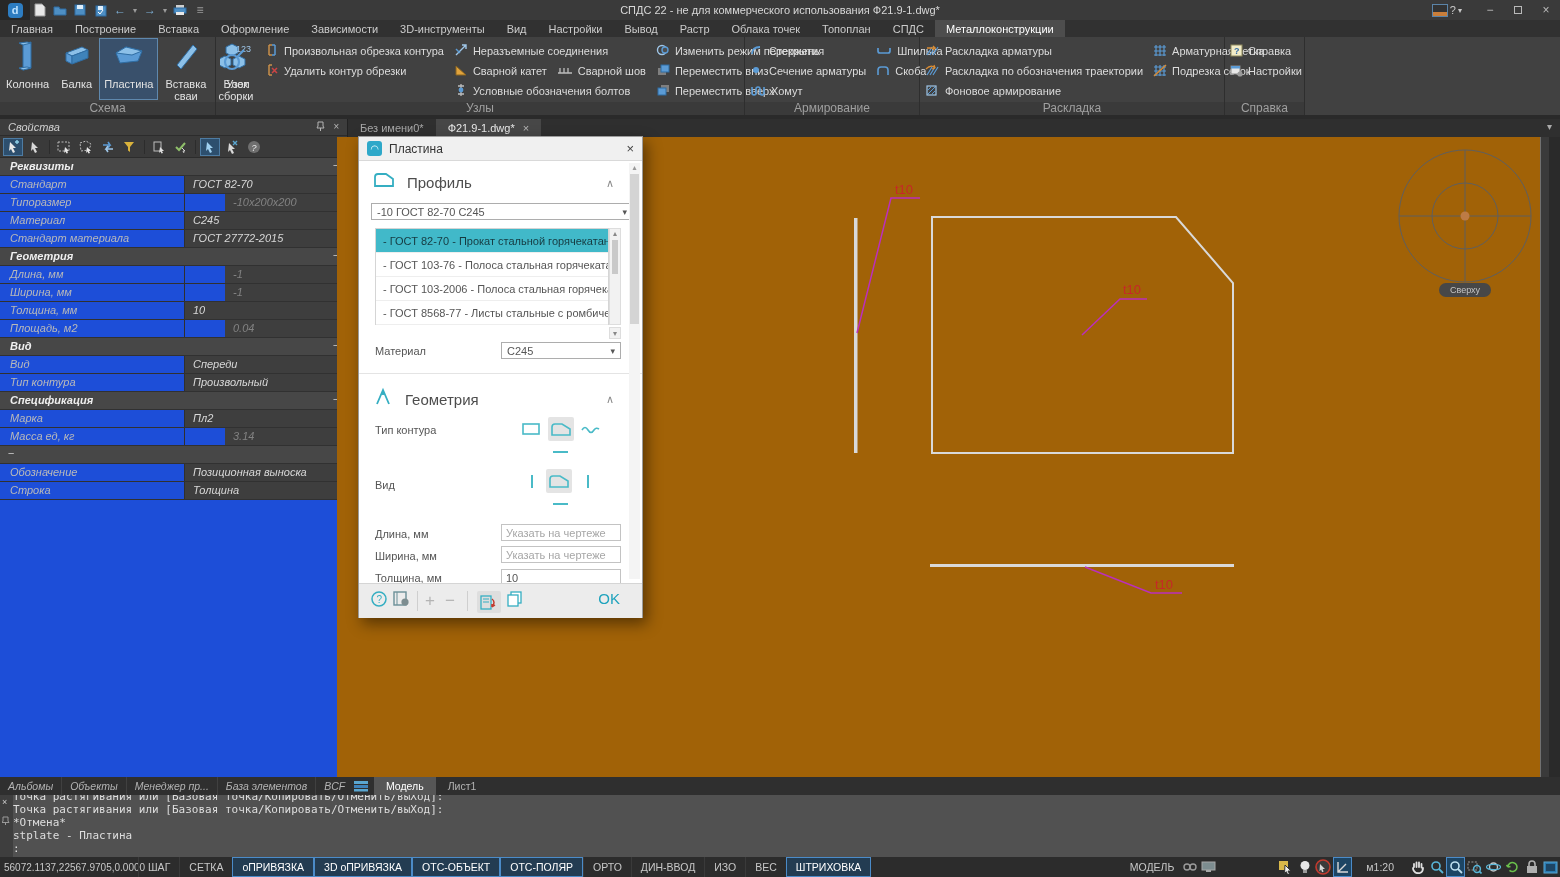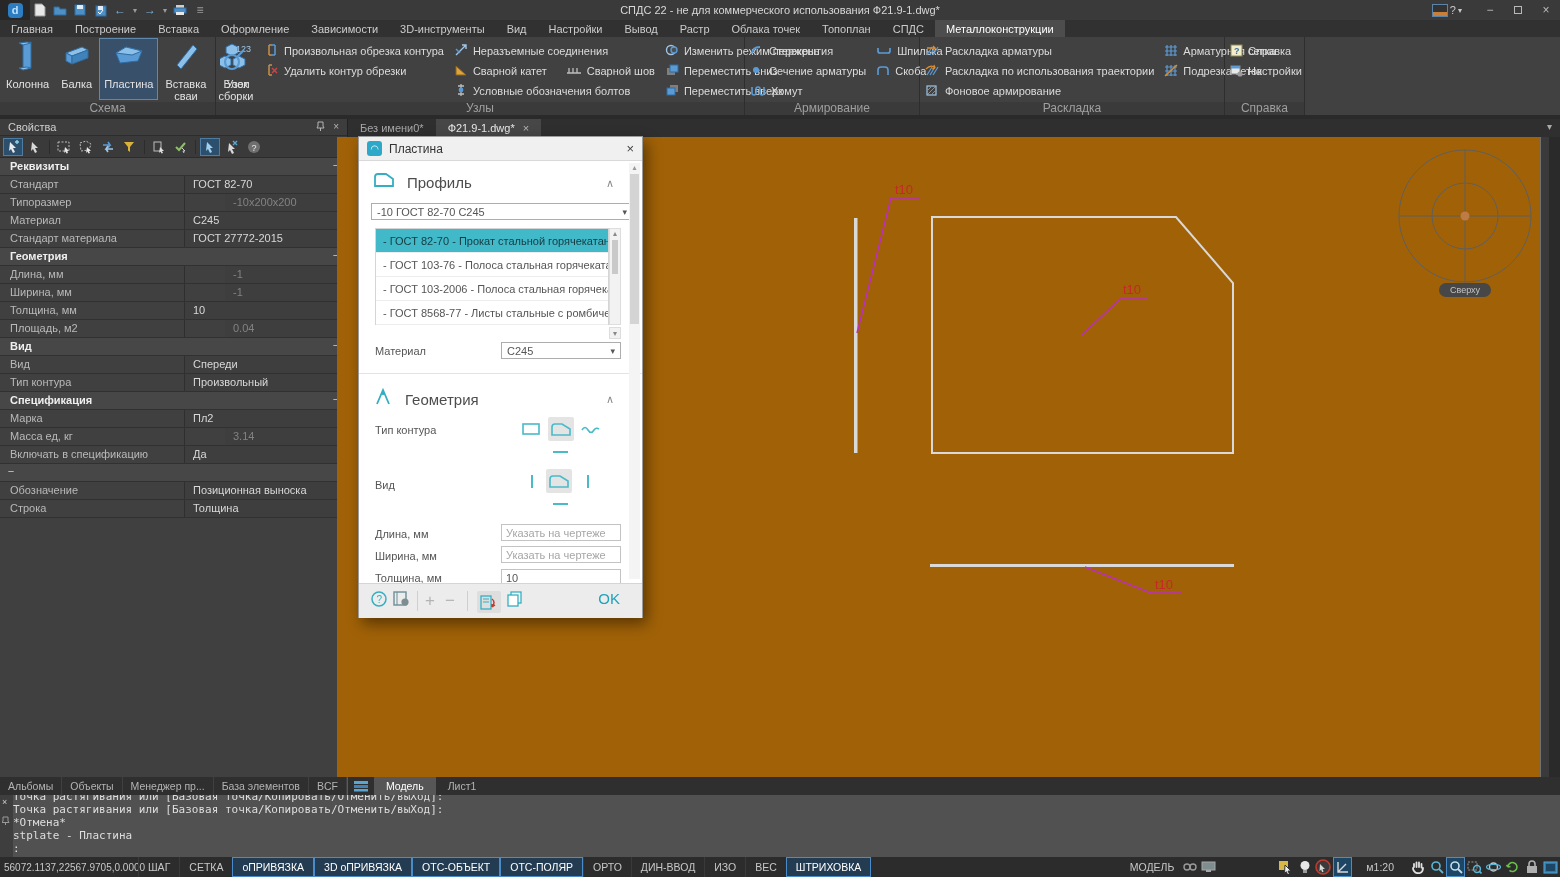--- a/index.html
+++ b/index.html
@@ -39,24 +39,24 @@
                     color:#9f9f9f; font-size:12px; text-align:center; line-height:13px; }
   .rpanel-body { display:flex; height:65px; align-items:flex-start; }
   .rbtn-big { display:flex; flex-direction:column; align-items:center; justify-content:flex-start;
               padding:3px 5px 0 5px; margin:1px; height:62px; color:#e2e2e2; font-size:11px;
               line-height:12px; text-align:center; }
   .rbtn-big.active { background:#39506b; border:1px solid #5f88ad; padding:2px 4px 0 4px; }
   .rbtn-big svg { margin-bottom:3px; }
   .small-col { display:flex; flex-direction:column; padding-top:4px; }
   .small-item { display:flex; align-items:center; gap:5px; height:20px; font-size:11px;
                 color:#dcdcdc; padding:0 5px; white-space:nowrap; }
-  .small-row { display:flex;gap:9px; }
+  .small-row { display:flex; }
 
   
-  #props { left:0; top:119px; width:348px; height:676px; background:#404040; border-right:1px solid #222; }
+  #props { left:0; top:119px; width:348px; height:676px; background:#1d4ed8; border-right:1px solid #222;font-style:italic; }
   #props-header { height:17px; background:#3d3d3d; border-bottom:1px solid #2c2c2c; display:flex;
                   align-items:center; padding:0 8px; color:#cfcfcf; font-size:11px; }
   #props-header .hdr-icons { margin-left:auto; display:flex; gap:8px; color:#b5b5b5; font-size:10px; }
   #props-toolbar { height:22px; background:#3a3a3a; border-bottom:1px solid #2c2c2c; display:flex;
                    align-items:center; padding:0 3px; gap:2px; }
   .ptool { width:20px; height:18px; display:flex; align-items:center; justify-content:center; }
   .ptool.active { background:#2d4f6e; border:1px solid #4e7ca3; }
   .ptool-sep { width:1px; height:14px; background:#2c2c2c; margin:0 2px; }
   .prow { display:flex; height:18px; border-bottom:1px solid #313131; font-size:11px; }
   .prow .plabel { width:185px; padding:2px 0 0 10px; color:#b9b9b9; border-right:1px solid #2f2f2f; }
@@ -410,21 +410,21 @@
                   <path d="M2,11 l5,-8 M5,11 l5,-8 M8,11 l5,-8" stroke="#5b9bd5" stroke-width="1.2"></path>
                   <path d="M2,4 h8 l-2,-2 m2,2 l-2,2" stroke="#d98c34" fill="none" stroke-width="1.3"></path>
                 </svg></span>
             <span>Раскладка арматуры</span>
           </div>
           <div class="small-item">
             <span><svg width="15" height="13">
                   <path d="M2,11 l5,-8 M5,11 l5,-8 M8,11 l5,-8" stroke="#5b9bd5" stroke-width="1.2"></path>
                   <path d="M1,5 q5,-5 9,-1 l-1,-3 m1,3 l-3,1" stroke="#d98c34" fill="none" stroke-width="1.3"></path>
                 </svg></span>
-            <span>Раскладка по использования траектории</span>
+            <span>Раскладка по обозначения траектории</span>
           </div>
           <div class="small-item">
             <span><svg width="15" height="13">
                   <rect x="2" y="2" width="9" height="9" fill="none" stroke="#9fc6e8" stroke-width="1.2"></rect>
                   <path d="M3,10 l7,-7 M3,6 l3,-3 M7,10 l3,-3" stroke="#5b9bd5" stroke-width="1"></path>
                 </svg></span>
             <span>Фоновое армирование</span>
           </div>
         </div>
         <div class="small-col">
@@ -607,24 +607,20 @@
         <span class="sec-label">Спецификация</span>
         <span class="sec-minus">−</span>
       </div>
     <div class="prow">
         <span class="plabel">Марка</span>
         <span class="pvalue">Пл2</span>
       </div>
     <div class="prow">
         <span class="plabel">Масса ед, кг</span>
         <span class="pvalue muted">3.14</span>
-      </div>
-    <div class="prow">
-        <span class="plabel">Включать в спецификацию</span>
-        <span class="pvalue">Да</span>
       </div>
     <div class="prow section">
         <span class="sec-minus">−</span>
       </div>
     <div class="prow">
         <span class="plabel">Обозначение</span>
         <span class="pvalue">Позиционная выноска</span>
       </div>
     <div class="prow">
         <span class="plabel">Строка</span>

